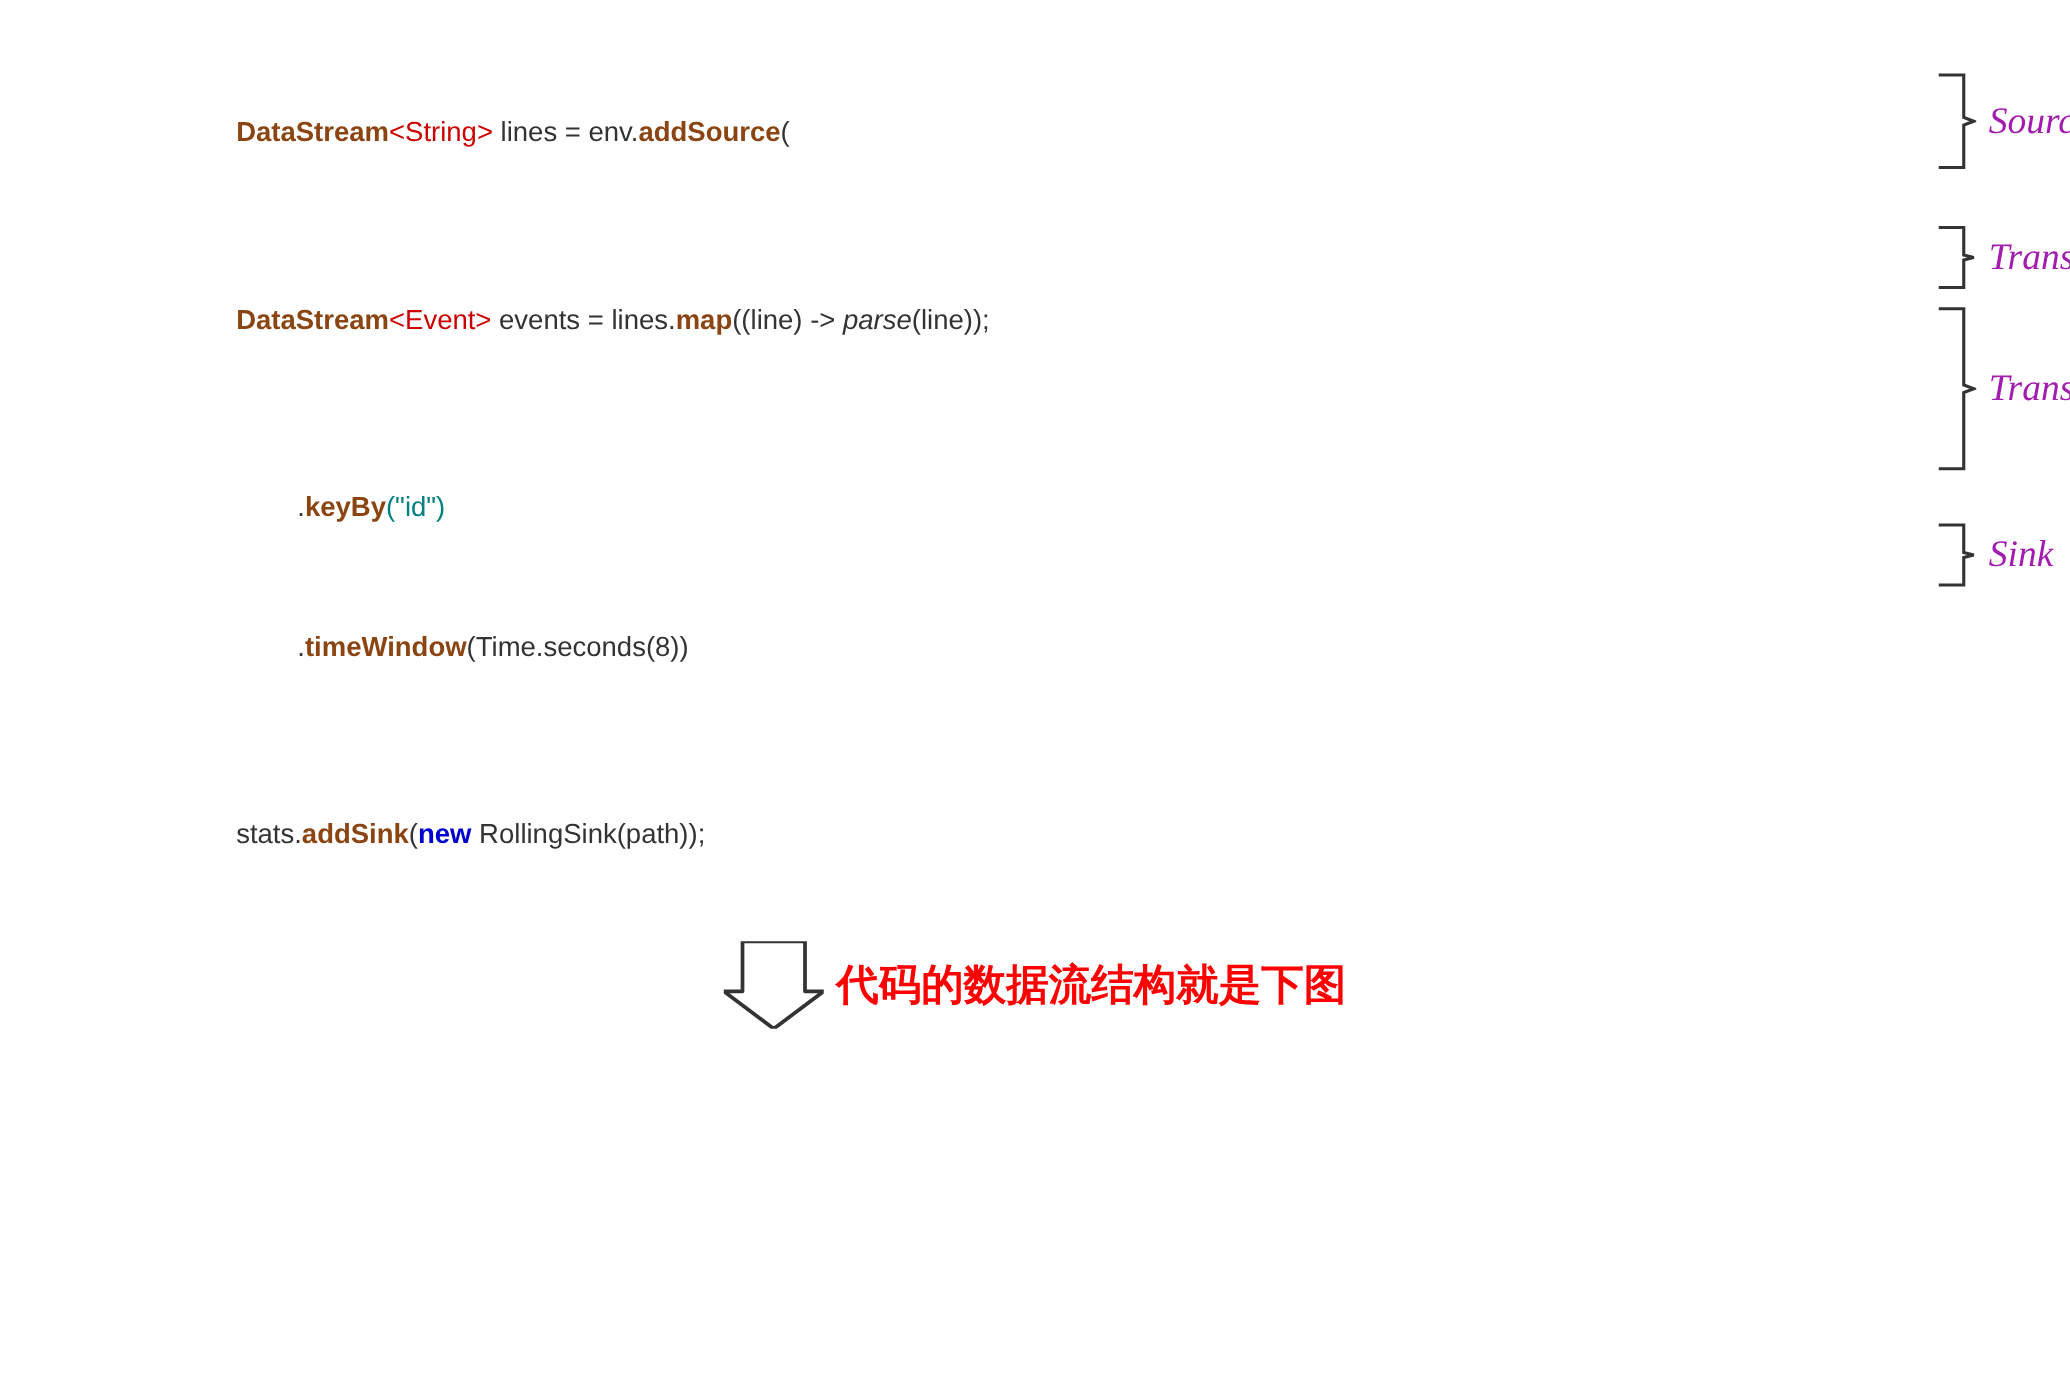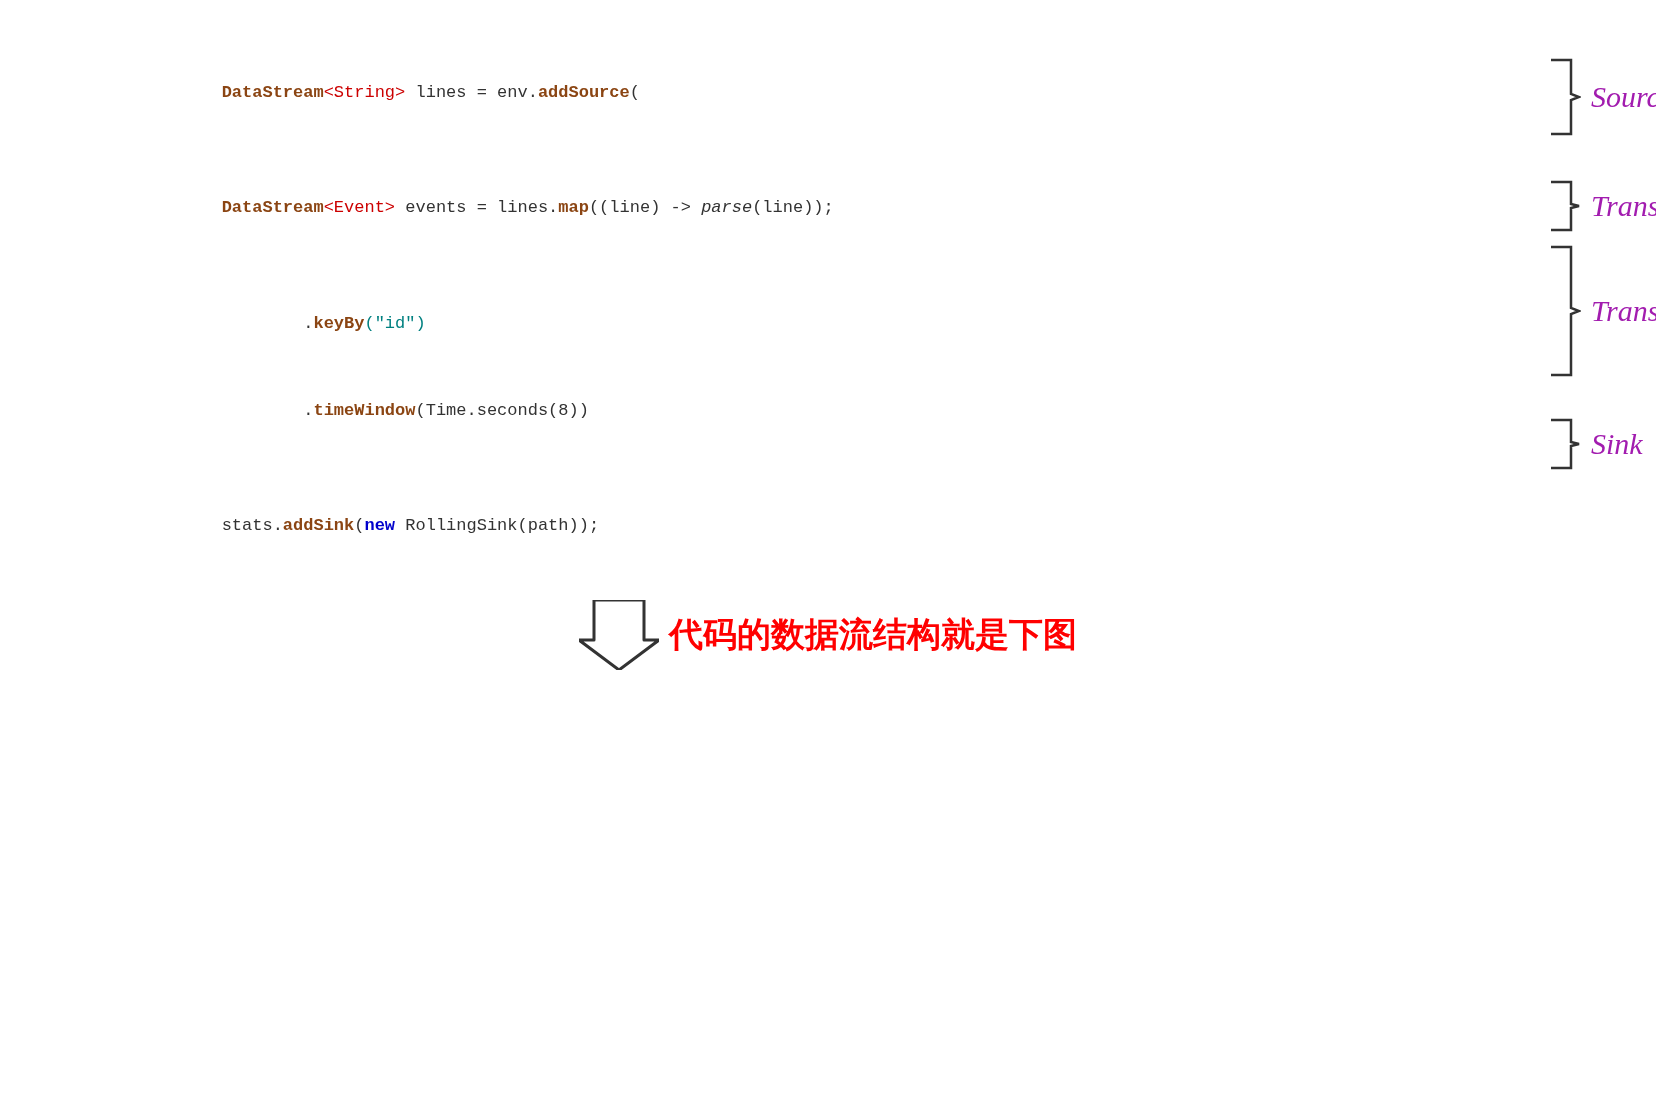--- a/index.html
+++ b/index.html
@@ -21,22 +21,22 @@
     }
 
     
     .code-section {
       position: relative;
       margin-top: 20px;
       margin-left: 80px;
     }
 
     .code-block {
-      font-family: Liberation Mono, monospace;
-      font-size: 17px;
+      font-family: Liberation Sans, sans-serif;
+      font-size: 22px;
       line-height: 1.7;
       position: relative;
     }
 
     .code-line {
       display: block;
       white-space: pre;
     }
 
     .kw-dark { color: #8B4513; font-weight: bold; }

